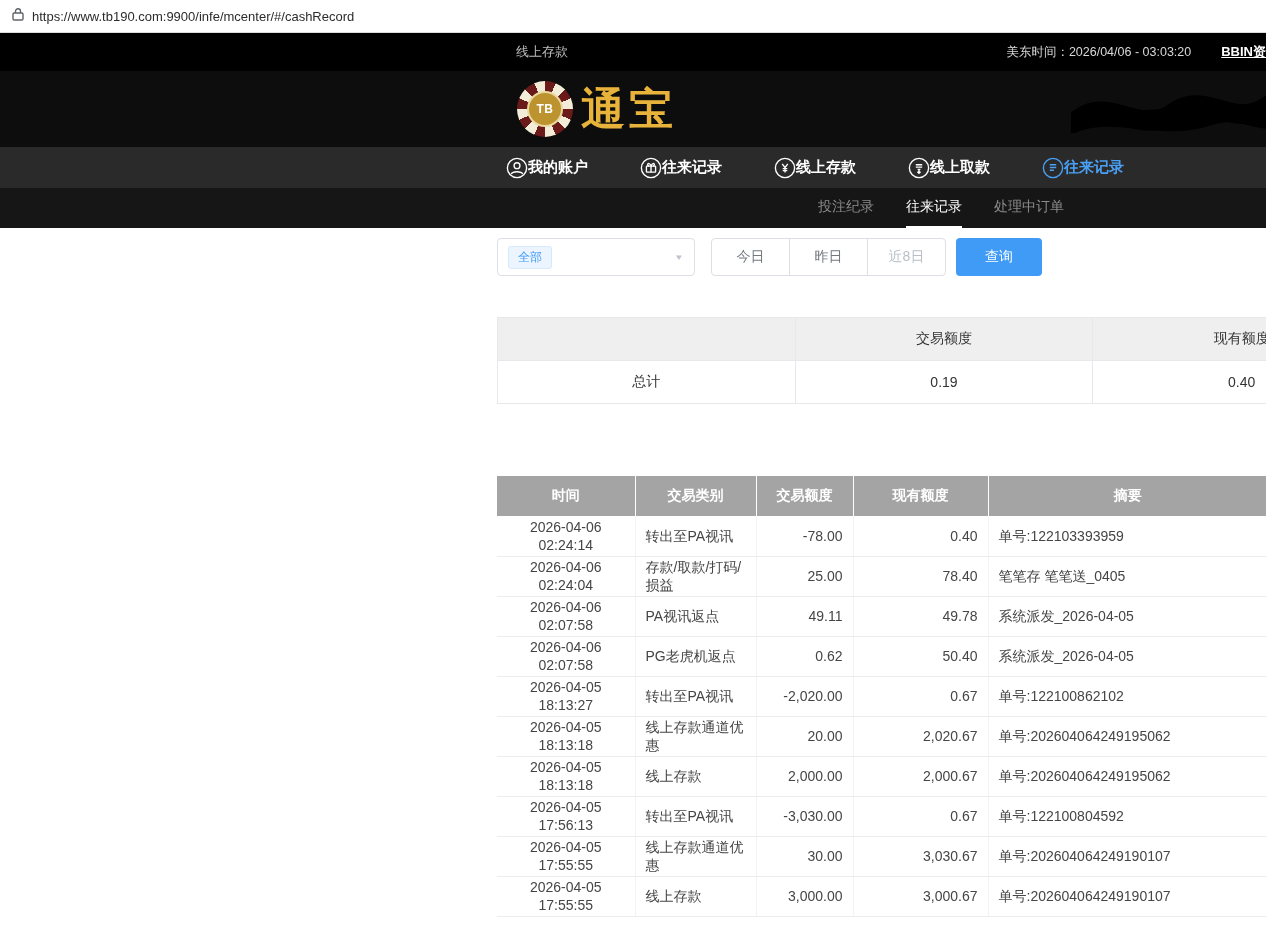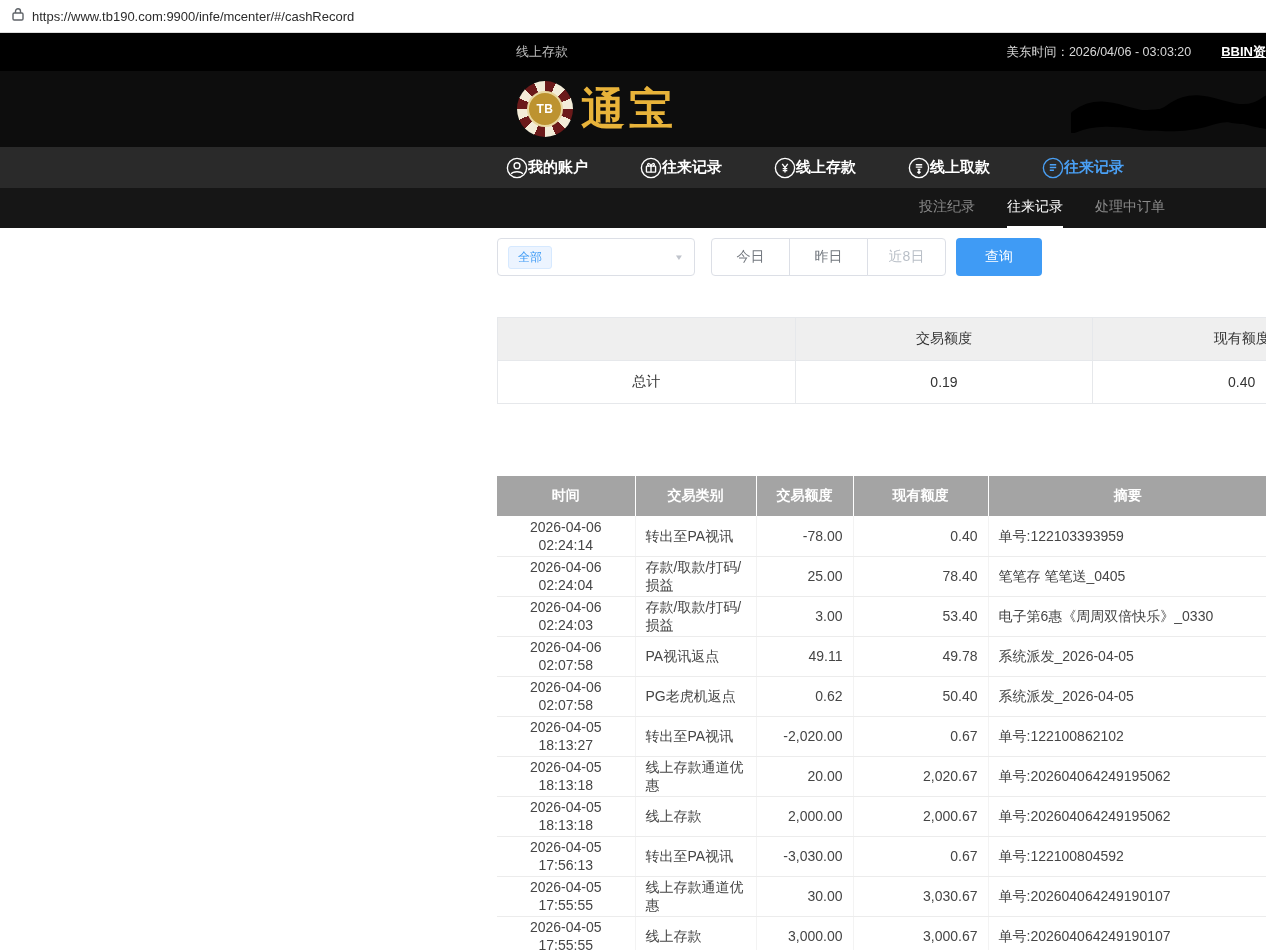--- a/index.html
+++ b/index.html
@@ -37,21 +37,21 @@
   
   .mainnav{ height:41px; background:#2a2a2a; display:flex; align-items:center;
     padding-left:506px; gap:52px; }
   .nav-item{ display:flex; align-items:center; color:#fff; font-size:15px;
     font-weight:bold; cursor:pointer; white-space:nowrap; }
   .nav-item.active{ color:#4aa0f5; }
   .nav-item svg{ display:block; }
 
   
   .subnav{ height:40px; background:#161616; display:flex; align-items:stretch;
-    padding-left:818px; gap:32px;justify-content:center; }
+    padding-left:818px; gap:32px; }
   .subnav-item{ display:flex; align-items:center; color:#8b8b8b; font-size:14px;
     border-bottom:2px solid transparent; cursor:pointer; white-space:nowrap; }
   .subnav-item.active{ color:#fff; border-bottom-color:#fff; }
 
   
   .main{ position:relative; height:750px; background:#fff; }
   .content{ margin-left:497px; padding-top:10px; width:940px; }
 
   .filters{ display:flex; align-items:center; height:38px; }
   .select-box{ width:198px; height:38px; border:1px solid #dcdfe6; border-radius:4px;
@@ -245,27 +245,20 @@
             <td class="al-l">单号:122103393959</td>
           </tr>
           <tr>
             <td class="al-c">2026-04-06 02:24:04</td>
             <td class="al-l">存款/取款/打码/损益</td>
             <td class="al-r">25.00</td>
             <td class="al-r">78.40</td>
             <td class="al-l">笔笔存 笔笔送_0405</td>
           </tr>
           <tr>
-            <td class="al-c">2026-04-06 02:24:03</td>
-            <td class="al-l">存款/取款/打码/损益</td>
-            <td class="al-r">3.00</td>
-            <td class="al-r">53.40</td>
-            <td class="al-l">电子第6惠《周周双倍快乐》_0330</td>
-          </tr>
-          <tr>
             <td class="al-c">2026-04-06 02:07:58</td>
             <td class="al-l">PA视讯返点</td>
             <td class="al-r">49.11</td>
             <td class="al-r">49.78</td>
             <td class="al-l">系统派发_2026-04-05</td>
           </tr>
           <tr>
             <td class="al-c">2026-04-06 02:07:58</td>
             <td class="al-l">PG老虎机返点</td>
             <td class="al-r">0.62</td>

